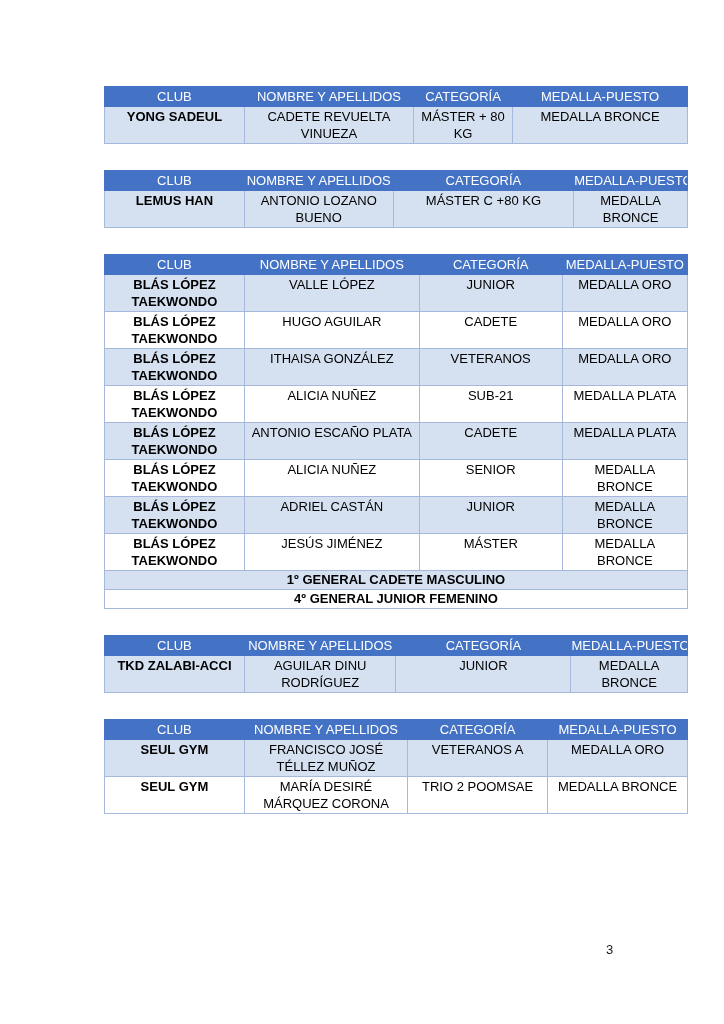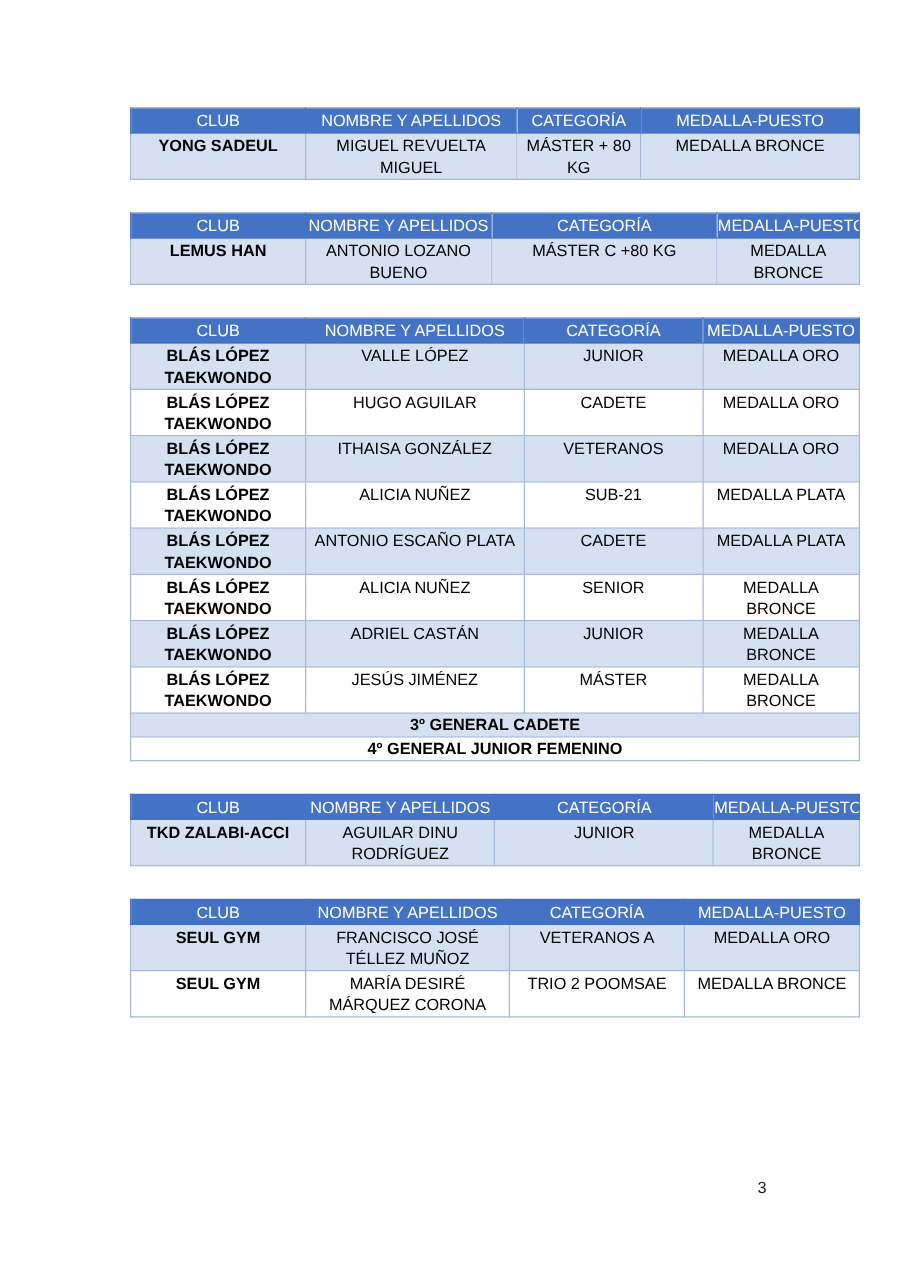--- a/index.html
+++ b/index.html
@@ -71,21 +71,21 @@
       <tr>
             <th>CLUB</th>
             <th>NOMBRE Y APELLIDOS</th>
             <th>CATEGORÍA</th>
             <th>MEDALLA-PUESTO</th>
           </tr>
     </thead>
     <tbody>
           <tr>
             <td class="club">YONG SADEUL</td>
-            <td>MIGUEL REVUELTA MIGUEL</td>
+            <td>CADETE REVUELTA VINUEZA</td>
             <td>MÁSTER + 80 KG</td>
             <td>MEDALLA BRONCE</td>
           </tr>
         </tbody>
   </table>
       <table class="results">
     <colgroup>
           <col style="width: 24%;">
           <col style="width: 25.5%;">
           <col style="width: 31%;">
@@ -166,21 +166,21 @@
             <td>JUNIOR</td>
             <td>MEDALLA BRONCE</td>
           </tr>
           <tr>
             <td class="club">BLÁS LÓPEZ TAEKWONDO</td>
             <td>JESÚS JIMÉNEZ</td>
             <td>MÁSTER</td>
             <td>MEDALLA BRONCE</td>
           </tr>
           <tr>
-            <td colspan="4" class="summary">3º GENERAL CADETE</td>
+            <td colspan="4" class="summary">1º GENERAL CADETE MASCULINO</td>
           </tr>
           <tr>
             <td colspan="4" class="summary">4º GENERAL JUNIOR FEMENINO</td>
           </tr>
         </tbody>
   </table>
       <table class="results">
     <colgroup>
           <col style="width: 24%;">
           <col style="width: 26%;">

